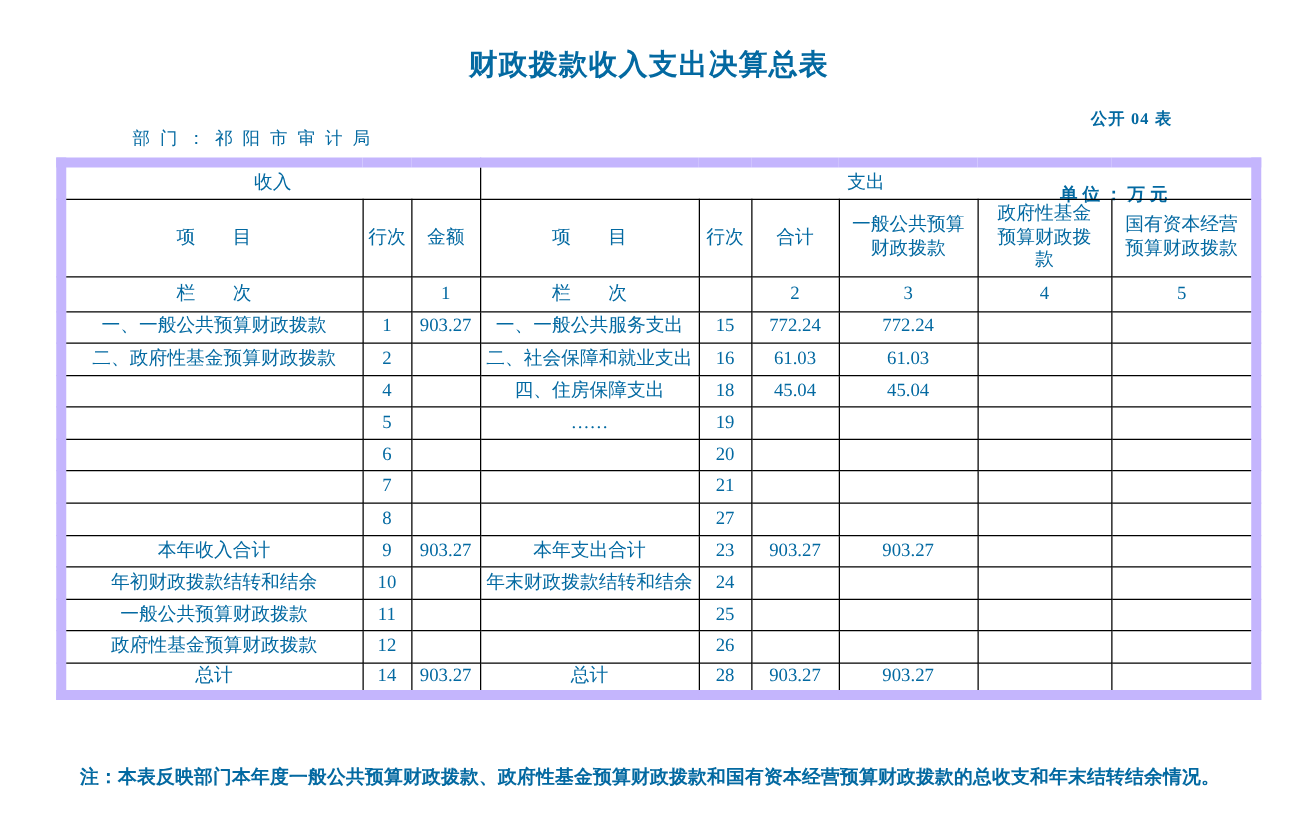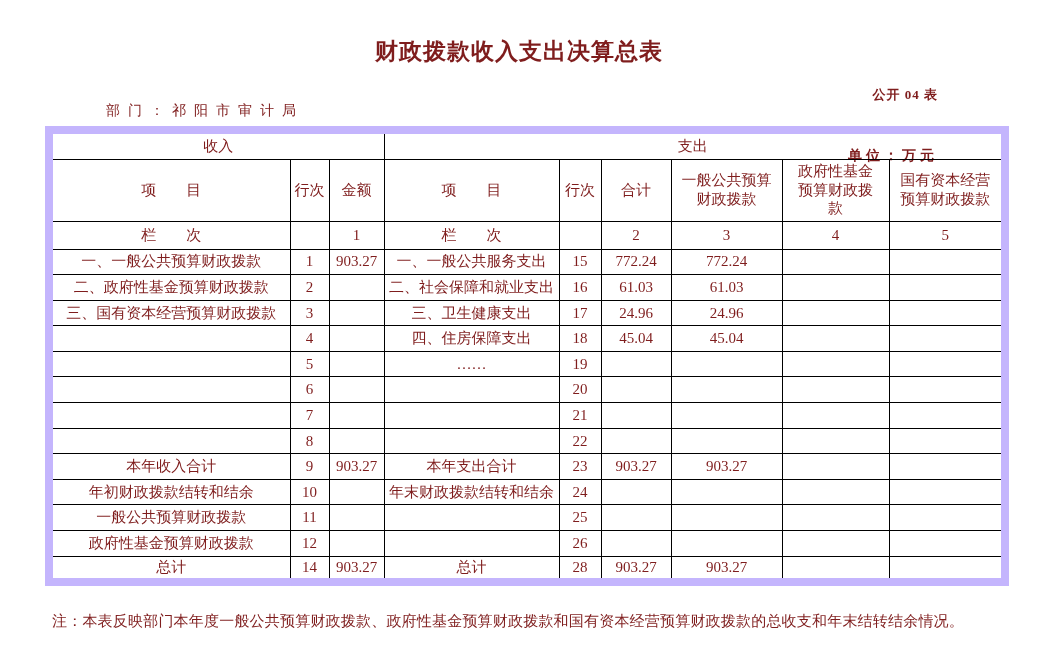--- a/index.html
+++ b/index.html
@@ -2,21 +2,21 @@
 <html><head>
 <meta charset="utf-8">
 <style>
   html, body { margin: 0; padding: 0; background: #fff; }
   .page {
     position: relative;
     width: 1038px;
     height: 669px;
     background: #ffffff;
     font-family: "Liberation Serif", "DejaVu Serif", serif;
-    color: #7f1d1d;
+    color: #0369a1;
     overflow: hidden;
   }
   .doc-title {
     position: absolute;
     left: 0; right: 0; top: 36px;
     margin: 0;
     text-align: center;
     font-family: "DejaVu Sans", "Liberation Sans", sans-serif;
     font-weight: bold;
     font-size: 23px;
@@ -64,23 +64,23 @@
     line-height: 1.25;
   }
   tr.hrow-section { height: 29px; }
   tr.hrow-cols    { height: 62px; }
   tr.hrow-index   { height: 28px; }
   tbody tr.data-row { height: 25.6px; margin-left: 11px; }
   .left  { text-align: left; padding-left: 8px; }
   .bold  { font-weight: bold; }
   .note {
     position: absolute;
-    left: 52px; top: 612px;
+    left: 64px; top: 612px;
     font-size: 15px;
-    font-weight: normal;
+    font-weight: bold;
     letter-spacing: 0.2px;
   }
 </style>
 </head>
 <body>
 
 <div class="page">
 
   <h1 class="doc-title">财政拨款收入支出决算总表</h1>
 
@@ -149,31 +149,20 @@
         <td>2</td>
         <td></td>
         <td class="left">二、社会保障和就业支出</td>
         <td>16</td>
         <td>61.03</td>
         <td>61.03</td>
         <td></td>
         <td></td>
       </tr>
       <tr class="data-row">
-        <td class="left">三、国有资本经营预算财政拨款</td>
-        <td>3</td>
-        <td></td>
-        <td class="left">三、卫生健康支出</td>
-        <td>17</td>
-        <td>24.96</td>
-        <td>24.96</td>
-        <td></td>
-        <td></td>
-      </tr>
-      <tr class="data-row">
         <td></td>
         <td>4</td>
         <td></td>
         <td class="left">四、住房保障支出</td>
         <td>18</td>
         <td>45.04</td>
         <td>45.04</td>
         <td></td>
         <td></td>
       </tr>
@@ -208,21 +197,21 @@
         <td></td>
         <td></td>
         <td></td>
         <td></td>
       </tr>
       <tr class="data-row">
         <td></td>
         <td>8</td>
         <td></td>
         <td></td>
-        <td>22</td>
+        <td>27</td>
         <td></td>
         <td></td>
         <td></td>
         <td></td>
       </tr>
       <tr class="data-row">
         <td class="bold">本年收入合计</td>
         <td>9</td>
         <td>903.27</td>
         <td class="bold">本年支出合计</td>

